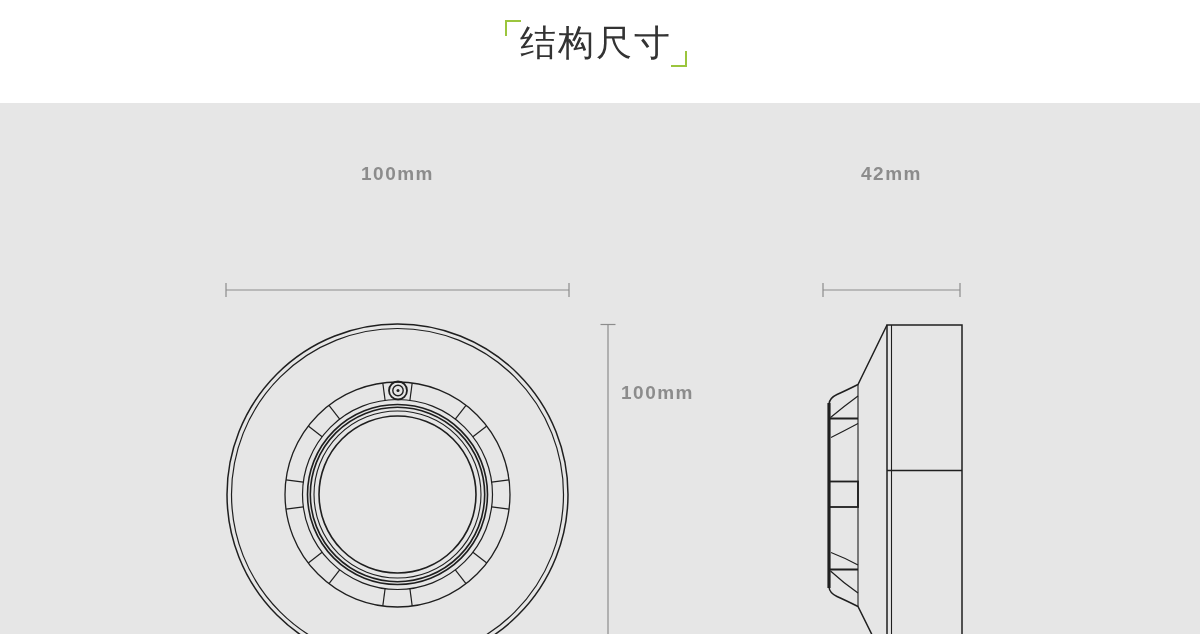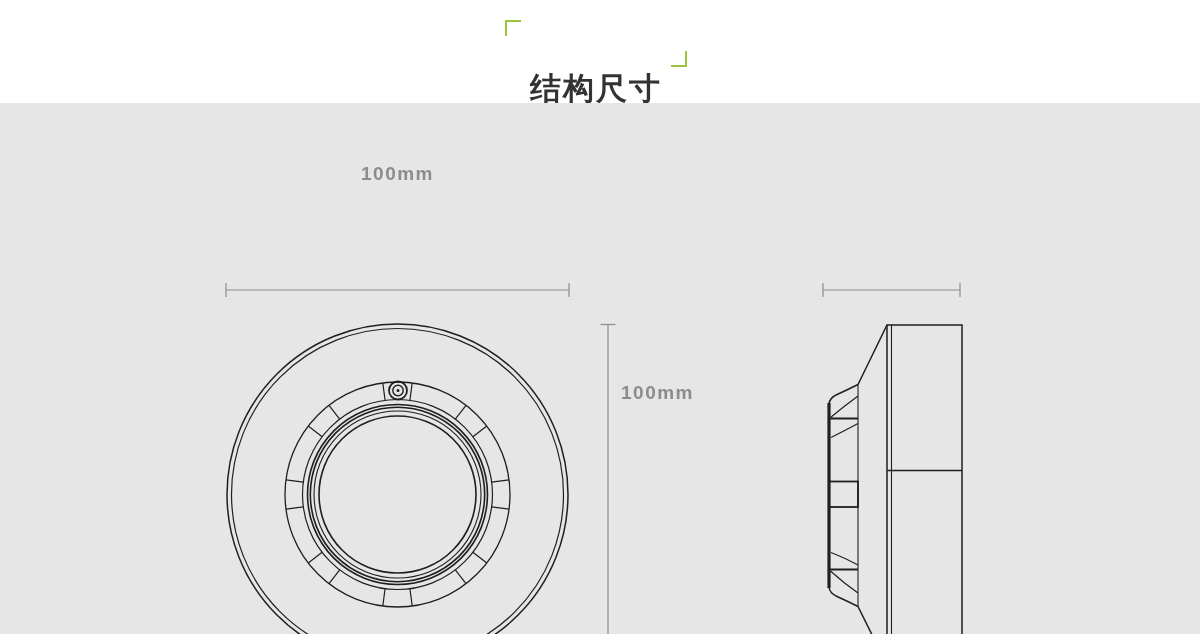--- a/index.html
+++ b/index.html
@@ -4,22 +4,22 @@
 <style>
   * { margin:0; padding:0; box-sizing:border-box; }
   html,body { width:1200px; height:634px; overflow:hidden;
     font-family:"Liberation Sans", sans-serif; background:#ffffff; }
   .page { position:relative; width:1200px; height:634px; background:#ffffff; }
 
   
   .header { position:absolute; left:0; top:0; width:1200px; height:103px; background:#ffffff; }
   .title-wrap { position:absolute; left:505px; top:20px; width:182px; height:47px; }
   .title { width:100%; height:100%; display:flex; align-items:center; justify-content:center;
-    font-size:31px; font-weight:bold; letter-spacing:2px;
-    color:var(--title-color,#333333);margin-top:45px; }
+    font-size:36px; font-weight:normal; letter-spacing:2px;
+    color:var(--title-color,#333333); }
   .bracket { position:absolute; width:16px; height:16px; }
   .bracket.tl { left:0; top:0;
     border-left:2.5px solid var(--accent-green,#9bc53d);
     border-top:2.5px solid var(--accent-green,#9bc53d); }
   .bracket.br { right:0; bottom:0;
     border-right:2.5px solid var(--accent-green,#9bc53d);
     border-bottom:2.5px solid var(--accent-green,#9bc53d); }
 
   
   .panel { position:absolute; left:0; top:103px; width:1200px; height:582px;
@@ -120,15 +120,16 @@
         <line class="dim" x1="960" y1="180" x2="960" y2="194"></line>
       </g>
       <g>
         <line class="dim" x1="608" y1="221.5" x2="608" y2="562"></line>
         <line class="dim" x1="600.5" y1="221.5" x2="615.5" y2="221.5"></line>
         <line class="dim" x1="600.5" y1="562" x2="615.5" y2="562"></line>
       </g>
     </svg>
 
     <div class="dim-label center" style="left:327px; top:60px; width:141px;">100mm</div>
+    <div class="dim-label center" style="left:821px; top:60px; width:141px;">42mm</div>
     <div class="dim-label" style="left:621px; top:279px;">100mm</div>
   </div>
 </div>
 
 </body></html>

